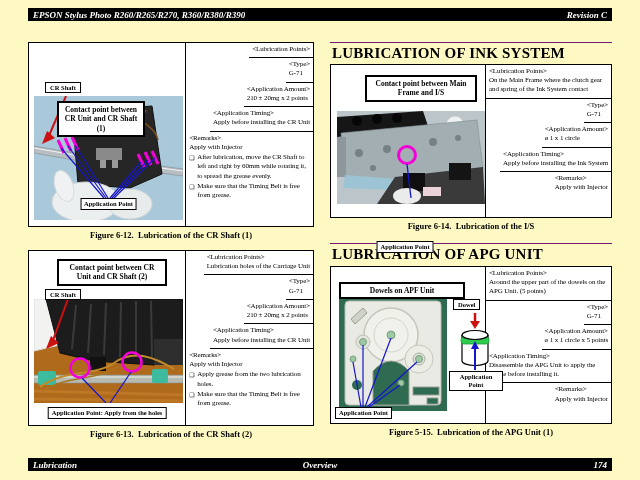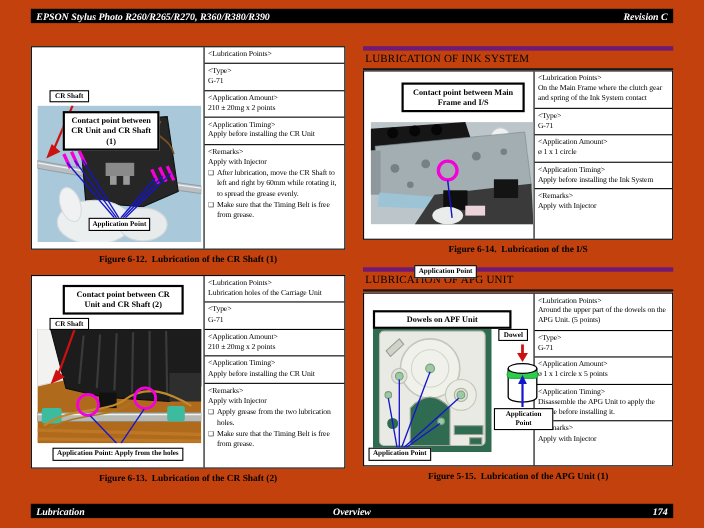--- a/index.html
+++ b/index.html
@@ -1,47 +1,47 @@
 <!DOCTYPE html>
 <html><head>
 <meta charset="utf-8">
 <style>
   html,body{margin:0;padding:0;background:#fff;}
-  .page{position:relative;width:640px;height:480px;background:#c2410c;overflow:hidden;
+  .page{position:relative;width:640px;height:480px;background:#fef9c3;overflow:hidden;
         font-family:"Liberation Serif",serif;color:#000;}
   .bar{position:absolute;left:28px;width:584px;height:13px;background:#000;color:#fff;
        display:flex;align-items:center;font-weight:bold;font-style:italic;font-size:9px;
        padding:0;box-sizing:border-box;}
   .bar span{padding:0 5px;}
   .bar .sp{flex:1;}
   .bar .ctr{position:absolute;left:0;right:0;text-align:center;}
   .hbar{top:8px;} .fbar{top:458px;}
 
   .sectionbox{position:absolute;border:1px solid #000;background:#fff;display:flex;box-sizing:border-box;}
   .cell-left{position:relative;width:55%;box-sizing:border-box;}
   .cell-right{flex:1;border-left:1px solid #000;display:flex;flex-direction:column;
-              font-size:7px;letter-spacing:-0.1px;line-height:1.32;box-sizing:border-box;}
+              font-size:7px;letter-spacing:-0.1px;line-height:1.32;box-sizing:border-box;align-items:flex-end;}
   .row{padding:2px 3px 3px;border-bottom:1px solid #000;}
   .row.last{border-bottom:none;flex:1;}
   .row .hdr,.row .val{display:block;}
   .chk{display:flex;margin-top:1px;}
   .chk .g{flex:0 0 8px;font-family:"DejaVu Sans",sans-serif;font-size:6px;line-height:1.5;}
   .chk .t{flex:1;}
 
   .titlebox{position:absolute;border:2px solid #000;background:#fff;font-weight:bold;
             font-size:7.5px;line-height:1.25;text-align:center;padding:2px 3px;z-index:4;box-sizing:border-box;}
   .smalllabel{position:absolute;border:1.5px solid #000;background:#fff;font-weight:bold;
             font-size:6.5px;padding:1px 4px;z-index:5;}
   .applabel{position:absolute;border:1px solid #000;background:#fff;font-weight:bold;
             font-size:6.5px;padding:1px 3px;z-index:5;text-align:center;line-height:1.2;}
   .photo{position:absolute;z-index:1;}
   .photo svg{display:block;}
   .caption{position:absolute;text-align:center;font-weight:bold;font-size:8.5px;white-space:pre-wrap;}
-  .rheading{position:absolute;font-weight:normal;font-size:10px;letter-spacing:0.2px;
-            border-top:4px solid #701a75;border-bottom:2px solid #1a1a1a;padding:2px 0 3px 2px;box-sizing:border-box;}
+  .rheading{position:absolute;font-weight:bold;font-size:15px;letter-spacing:0.2px;
+            border-top:1px solid #701a75;border-bottom:2px solid #1a1a1a;padding:2px 0 3px 2px;box-sizing:border-box;}
 
   
   .s1{left:28px;top:42px;width:286px;height:185px;}
   .c1{left:28px;top:230px;width:286px;}
   .s2{left:28px;top:250px;width:286px;height:176px;}
   .c2{left:28px;top:429px;width:286px;}
   .h1{left:330px;top:42px;width:282px;}
   .s3{left:330px;top:64px;width:282px;height:154px;}
   .c3{left:330px;top:221px;width:282px;}
   .h2{left:330px;top:243px;width:282px;}

